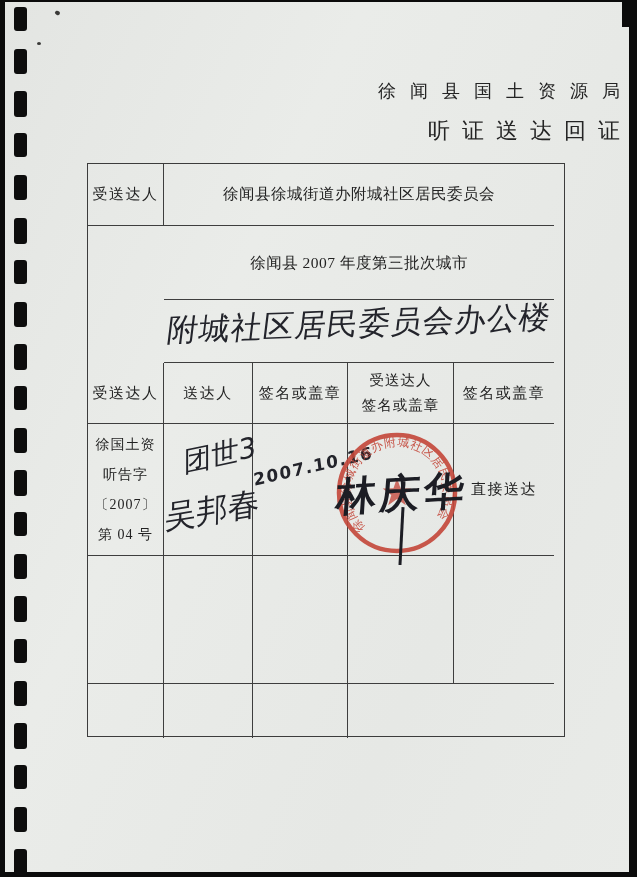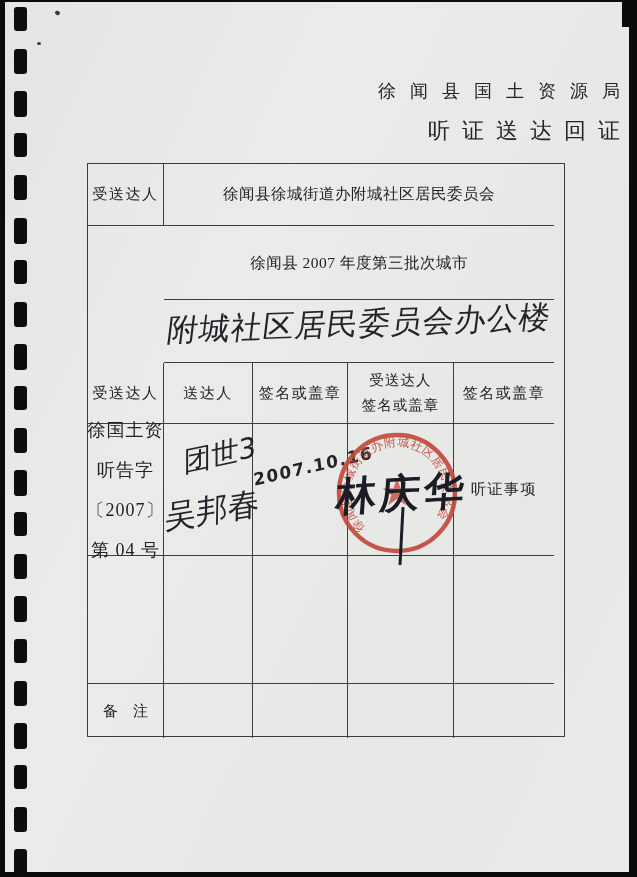--- a/index.html
+++ b/index.html
@@ -33,21 +33,21 @@
     border:1.5px solid #3c3c3c;box-sizing:border-box;}
   .c{display:flex;align-items:center;justify-content:center;text-align:center;
     border-right:1px solid #3e3e3e;border-bottom:1px solid #3e3e3e;
     font-size:15px;letter-spacing:1.5px;box-sizing:border-box;color:#222;}
   .c.span4{grid-column:2/6;}
   .c.noR{border-right:none;}
   .c.noB{border-bottom:none;}
   .c.value{font-size:15.5px;letter-spacing:.5px;}
   .c.two-line{flex-direction:column;line-height:31px;font-size:15.5px;letter-spacing:.5px;}
   .c.prelines{white-space:pre-line;line-height:25px;font-size:14.5px;letter-spacing:1px;}
-  .c.docno{white-space:pre-line;line-height:40px;font-size:18px;letter-spacing:1px;}
+  .c.docno{white-space:pre-line;line-height:30px;font-size:14px;letter-spacing:1px;}
   .c.remark-label{letter-spacing:15px;padding-left:15px;}
 
   
   .hw{position:absolute;white-space:nowrap;color:#23242b;
       font-family:"DejaVu Sans", sans-serif;}
   .hw.location{left:167px;top:303px;font-size:31px;letter-spacing:1px;
       transform:rotate(-2deg) skewX(-9deg);}
   .hw.sig1{left:183px;top:436px;font-size:28px;transform:rotate(-12deg) skewX(-12deg);}
   .hw.sig2{left:164px;top:489px;font-size:32px;transform:rotate(-9deg) skewX(-10deg);}
   .hw.date{left:252px;top:456px;font-size:17px;letter-spacing:1.5px;
@@ -116,29 +116,28 @@
 签名或盖章</div>
     <div class="c noR">签名或盖章</div>
 
     <div class="c docno">徐国土资
 听告字
 〔2007〕
 第 04 号</div>
     <div class="c"></div>
     <div class="c"></div>
     <div class="c"></div>
-    <div class="c noR">听证事项</div>
+    <div class="c noR">直接送达</div>
 
     <div class="c"></div>
     <div class="c"></div>
     <div class="c"></div>
     <div class="c"></div>
     <div class="c noR"></div>
 
-    <div class="c noB remark-label">备注</div>
     <div class="c noB"></div>
     <div class="c noB"></div>
     <div class="c noB"></div>
     <div class="c noB noR"></div>
   </div>
 
   <div class="hw location">附城社区居民委员会办公楼</div>
   <div class="hw sig1">团世3</div>
   <div class="hw sig2">吴邦春</div>
   <div class="hw date">2007.10.16</div>

